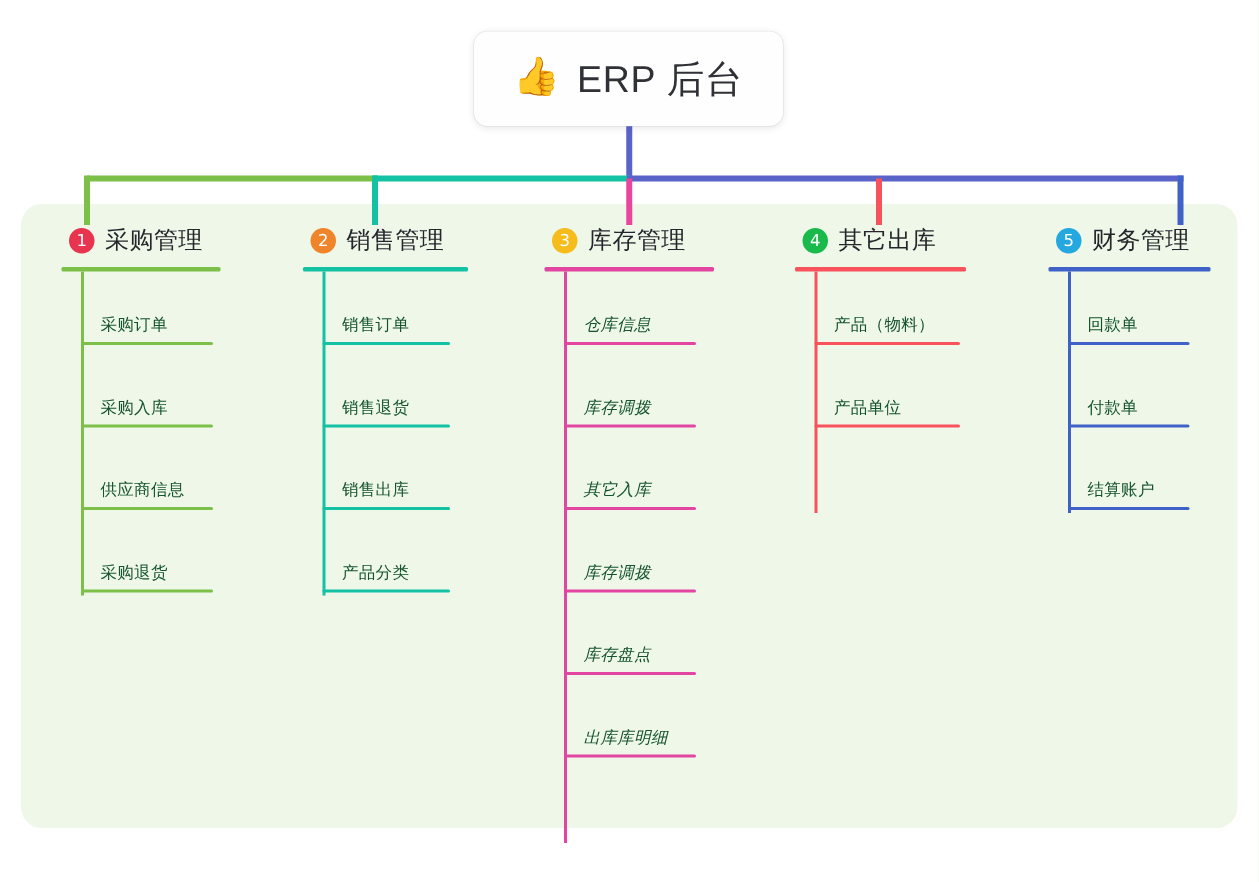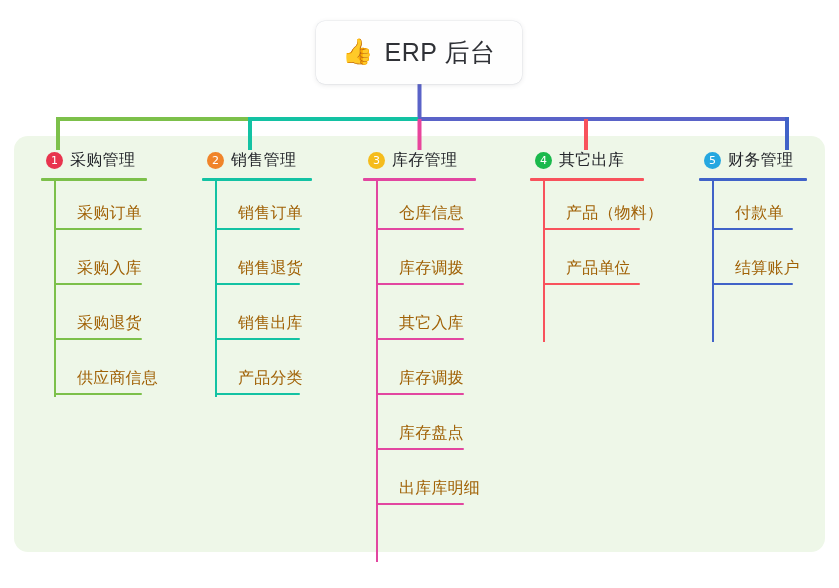--- a/index.html
+++ b/index.html
@@ -62,22 +62,22 @@
 
   .leaves{position:relative;margin-top:0;}
   .spine{position:absolute;left:13px;top:0;width:2px;}
   .leaf{
     position:relative;
     height:55px;
     box-sizing:border-box;
   }
   .leaf-text{
     position:absolute;
-    left:36px;bottom:12px;
-    font-size:16px;color:#a16207;white-space:nowrap;
+    left:26px;bottom:12px;
+    font-size:11px;color:#14532d;white-space:nowrap;
     letter-spacing:.2px;
   }
   .leaf-rule{
     position:absolute;
     left:13px;bottom:6px;
     height:2px;border-radius:1px;
   }
 </style>
 </head>
 <body>
@@ -117,25 +117,25 @@
           <div class="spine" style="background: rgb(124, 192, 74); height: 216px;"></div>
           <div class="leaf">
             <span class="leaf-text">采购订单</span>
             <span class="leaf-rule" style="background: rgb(124, 192, 74); width: 88px;"></span>
           </div>
           <div class="leaf">
             <span class="leaf-text">采购入库</span>
             <span class="leaf-rule" style="background: rgb(124, 192, 74); width: 88px;"></span>
           </div>
           <div class="leaf">
+            <span class="leaf-text">供应商信息</span>
+            <span class="leaf-rule" style="background: rgb(124, 192, 74); width: 88px;"></span>
+          </div>
+          <div class="leaf">
             <span class="leaf-text">采购退货</span>
-            <span class="leaf-rule" style="background: rgb(124, 192, 74); width: 88px;"></span>
-          </div>
-          <div class="leaf">
-            <span class="leaf-text">供应商信息</span>
             <span class="leaf-rule" style="background: rgb(124, 192, 74); width: 88px;"></span>
           </div>
         </div>
       </div>
       <div class="col" style="left: 202px;">
         <div class="col-head">
           <span class="badge" style="background: rgb(240, 132, 42);">2</span>
           <span class="head-label">销售管理</span>
         </div>
         <div class="head-rule" style="background: rgb(19, 194, 163); width: 110px;"></div>
@@ -158,21 +158,21 @@
             <span class="leaf-rule" style="background: rgb(19, 194, 163); width: 85px;"></span>
           </div>
         </div>
       </div>
       <div class="col" style="left: 363px;">
         <div class="col-head">
           <span class="badge" style="background: rgb(245, 188, 28);">3</span>
           <span class="head-label">库存管理</span>
         </div>
         <div class="head-rule" style="background: rgb(226, 70, 160); width: 113px;"></div>
-        <div class="leaves" style="height: 385px;">
+        <div class="leaves" style="height: 385px; font-style: italic;">
           <div class="spine" style="background: rgb(226, 70, 160); height: 381px;"></div>
           <div class="leaf">
             <span class="leaf-text">仓库信息</span>
             <span class="leaf-rule" style="background: rgb(226, 70, 160); width: 88px;"></span>
           </div>
           <div class="leaf">
             <span class="leaf-text">库存调拨</span>
             <span class="leaf-rule" style="background: rgb(226, 70, 160); width: 88px;"></span>
           </div>
           <div class="leaf">
@@ -213,20 +213,24 @@
       </div>
       <div class="col" style="left: 699px;">
         <div class="col-head">
           <span class="badge" style="background: rgb(37, 167, 224);">5</span>
           <span class="head-label">财务管理</span>
         </div>
         <div class="head-rule" style="background: rgb(64, 98, 200); width: 108px;"></div>
         <div class="leaves" style="height: 165px;">
           <div class="spine" style="background: rgb(64, 98, 200); height: 161px;"></div>
           <div class="leaf">
+            <span class="leaf-text">回款单</span>
+            <span class="leaf-rule" style="background: rgb(64, 98, 200); width: 81px;"></span>
+          </div>
+          <div class="leaf">
             <span class="leaf-text">付款单</span>
             <span class="leaf-rule" style="background: rgb(64, 98, 200); width: 81px;"></span>
           </div>
           <div class="leaf">
             <span class="leaf-text">结算账户</span>
             <span class="leaf-rule" style="background: rgb(64, 98, 200); width: 81px;"></span>
           </div>
         </div>
       </div>
     </div>

